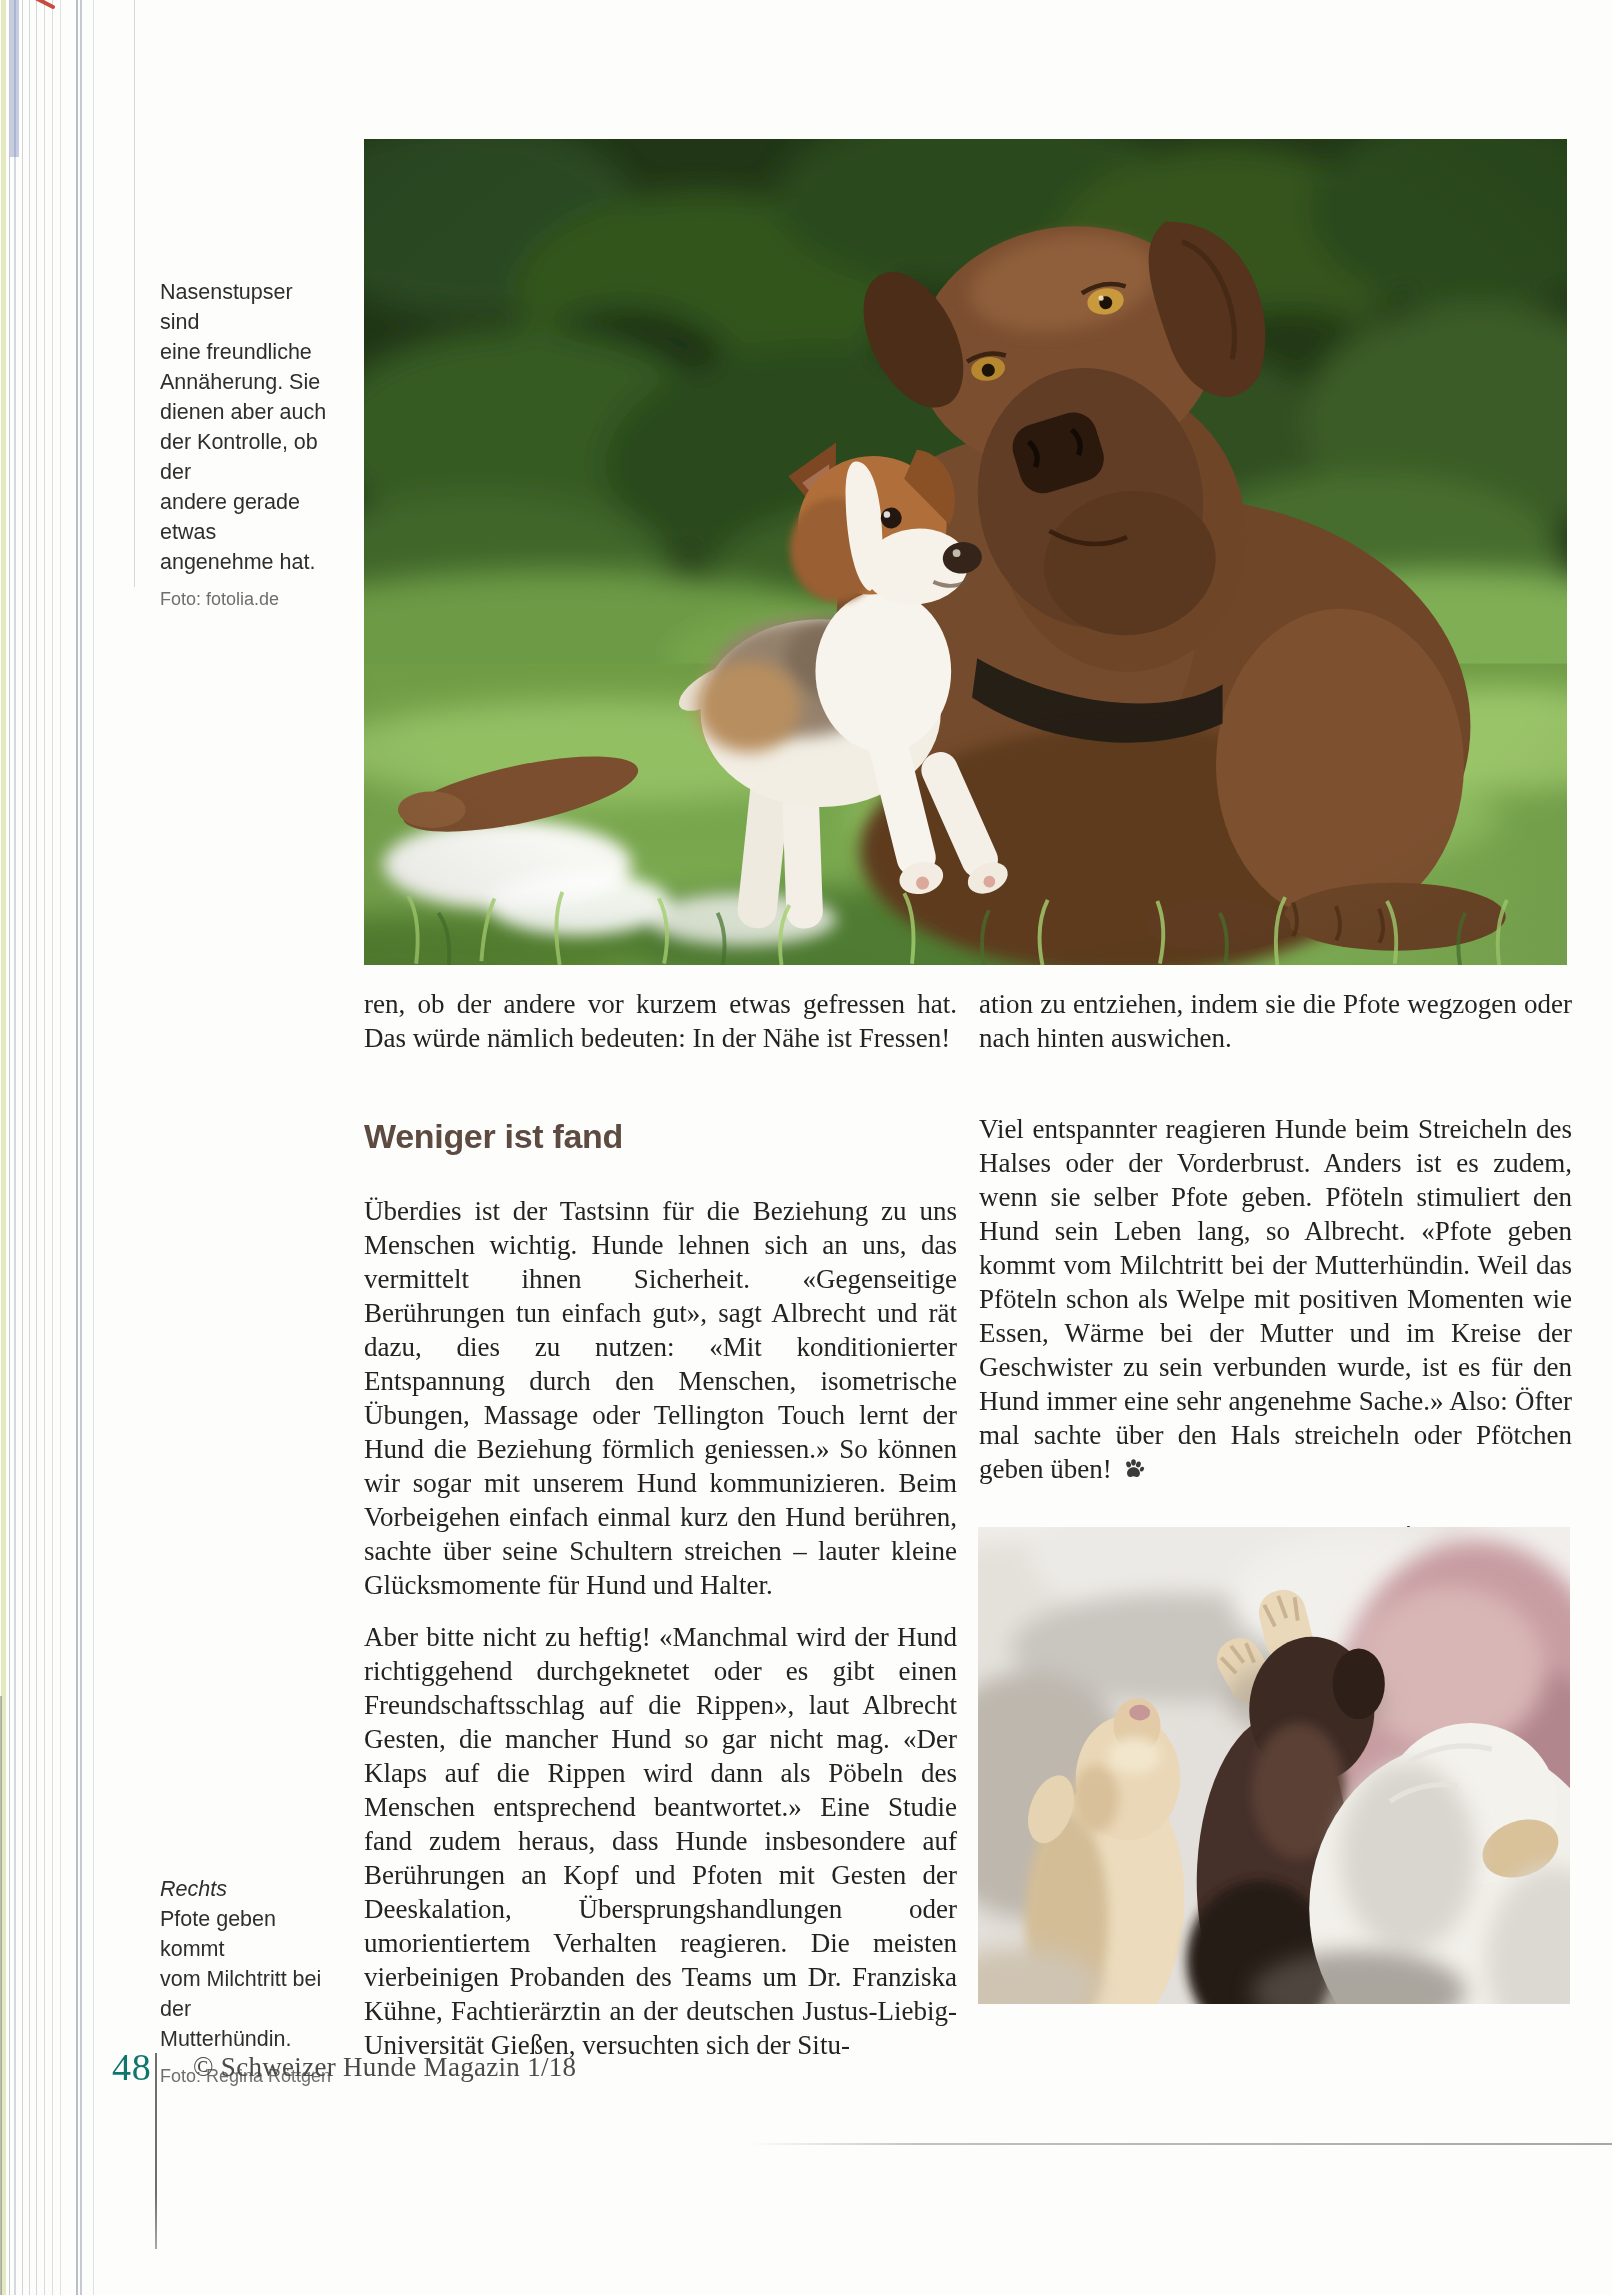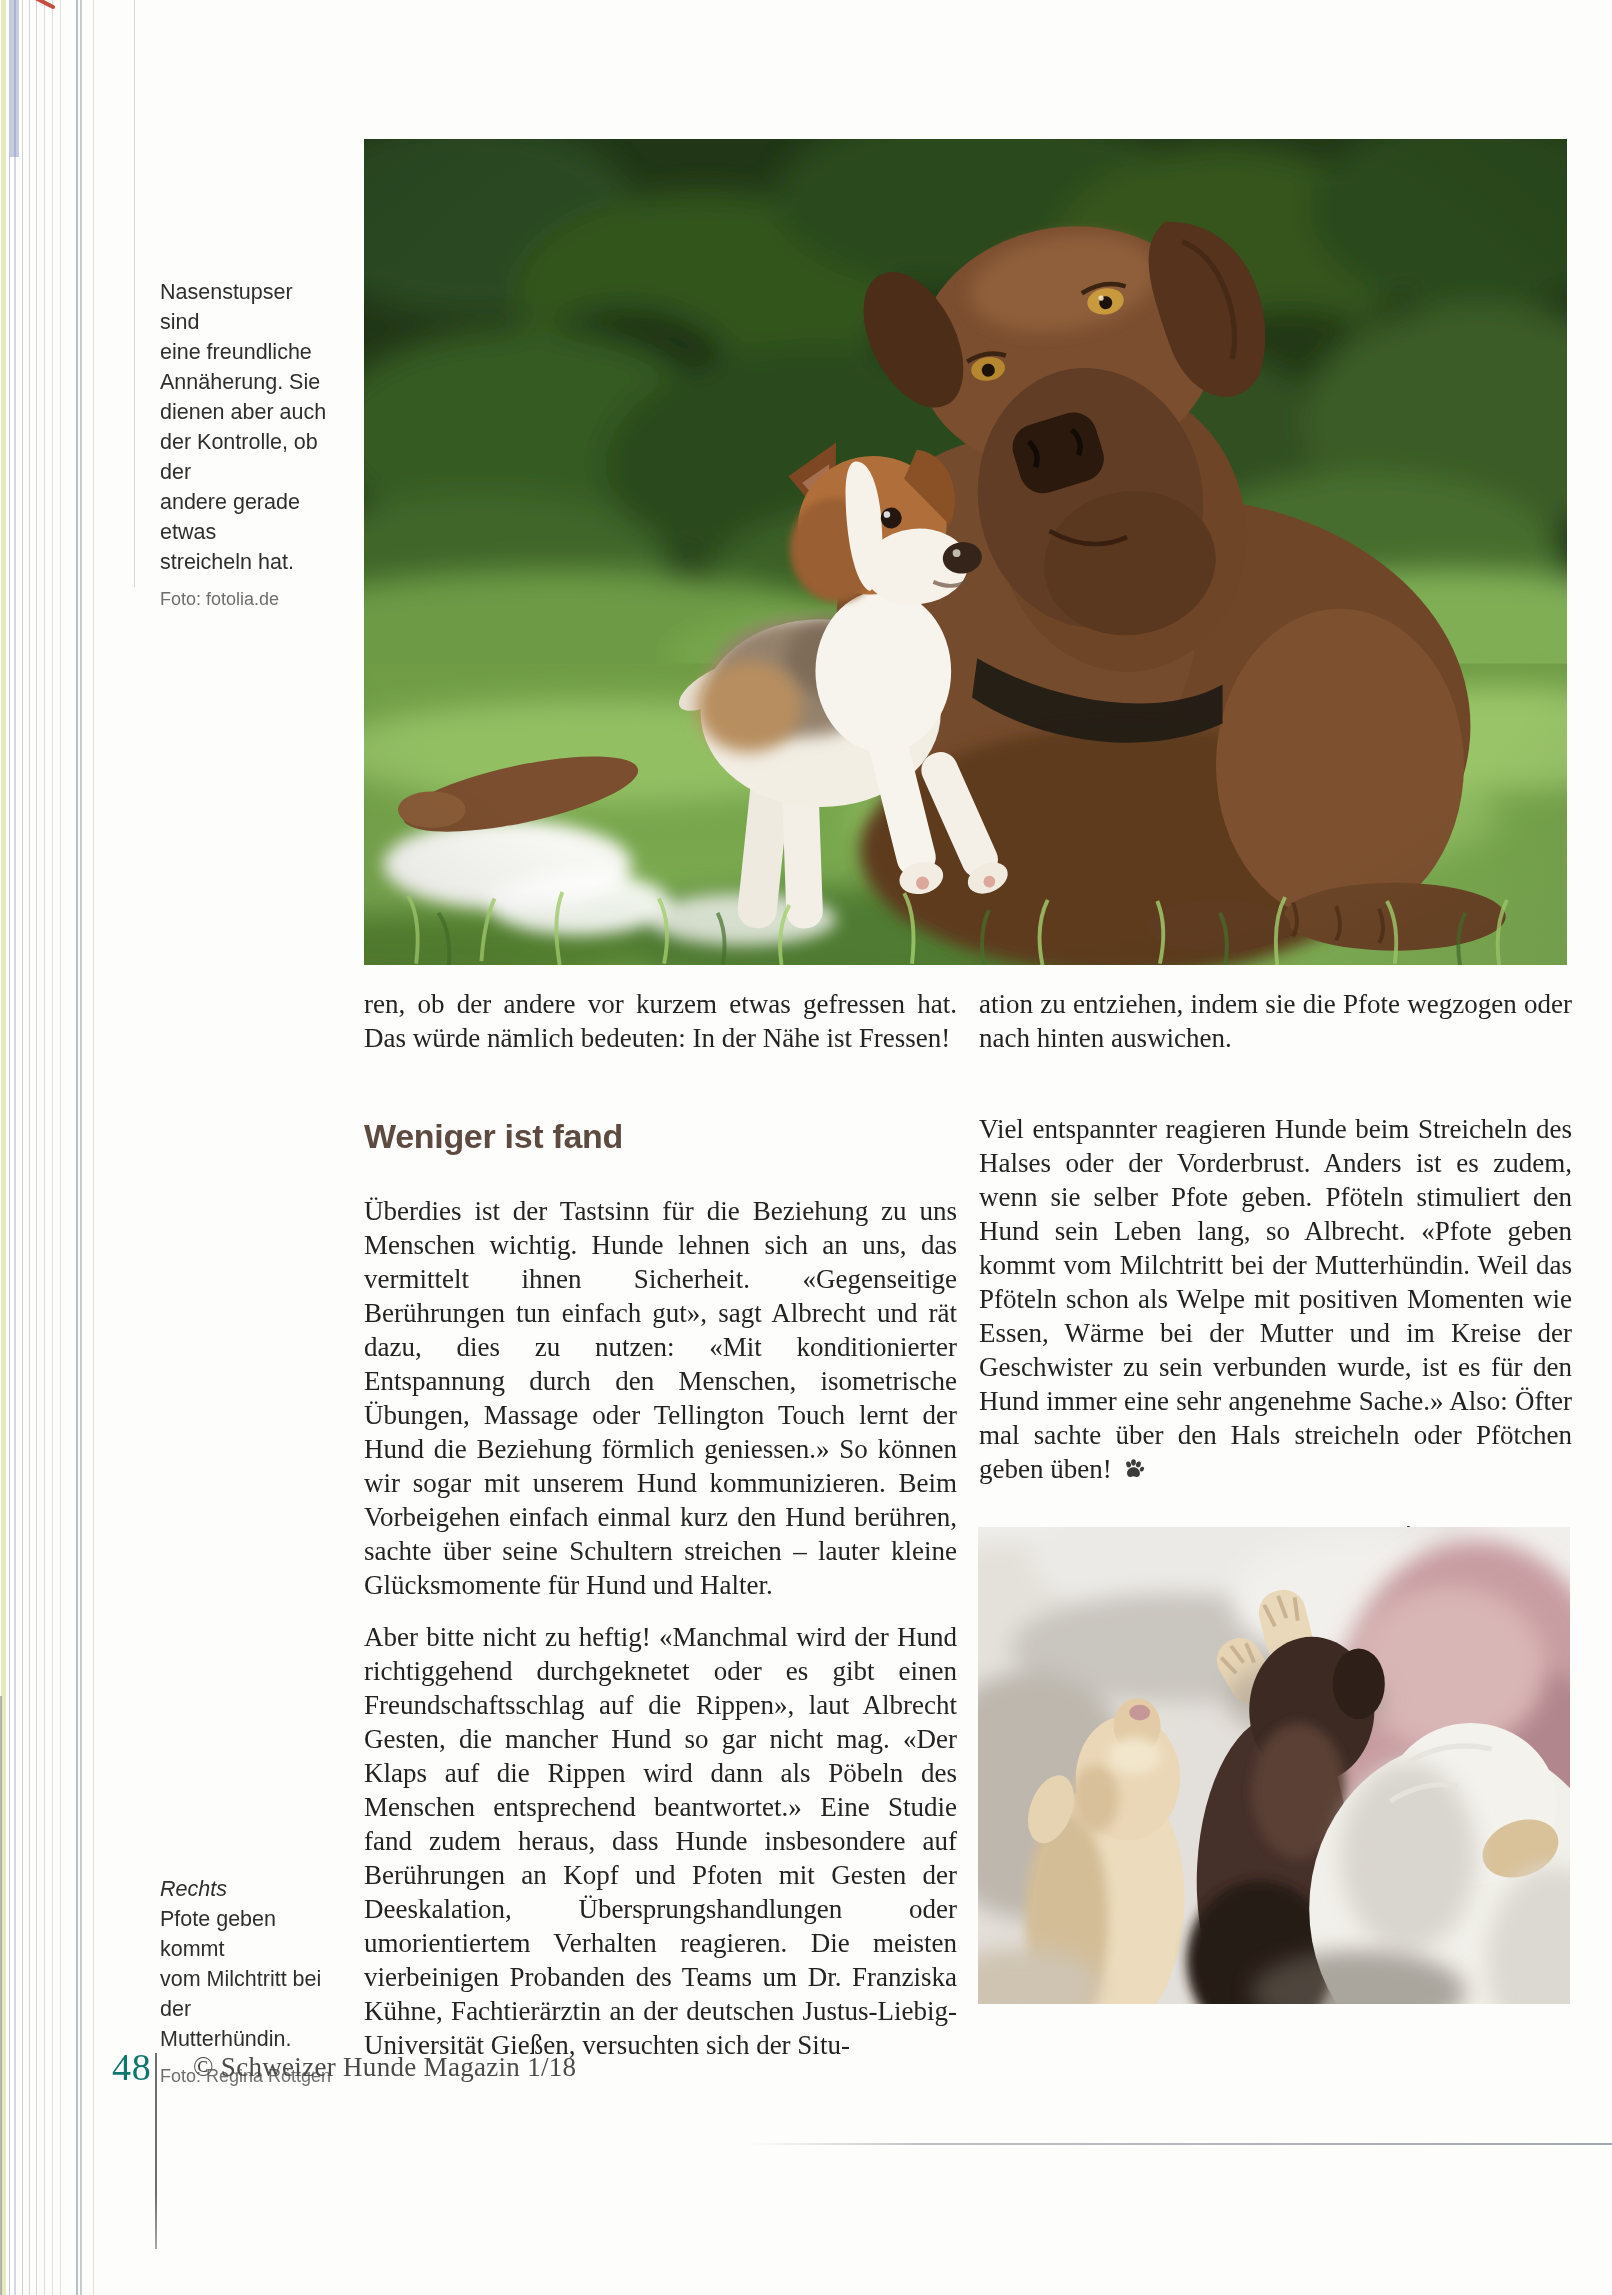--- a/index.html
+++ b/index.html
@@ -226,21 +226,21 @@
     </svg>
   </div>
 
   <div class="caption" style="left:160px;top:277px;width:176px;">
     <span>Nasenstupser sind</span><br>
     <span>eine freundliche</span><br>
     <span>Annäherung. Sie</span><br>
     <span>dienen aber auch</span><br>
     <span>der Kontrolle, ob der</span><br>
     <span>andere gerade etwas</span><br>
-    <span>streicheln hat.</span>
+    <span>angenehme hat.</span>
     <span class="credit">Foto: fotolia.de</span>
   </div>
 
   <div class="col" style="left:364px;top:987px;">
     <p>ren, ob der andere vor kurzem etwas gefressen hat. Das würde nämlich bedeuten: In der Nähe ist Fressen!</p>
     <h2 class="heading" style="color:#5d4a41;">Weniger ist fand</h2>
     <p>Überdies ist der Tastsinn für die Beziehung zu uns Menschen wichtig. Hunde lehnen sich an uns, das vermittelt ihnen Sicherheit. «Gegenseitige Berührungen tun einfach gut», sagt Albrecht und rät dazu, dies zu nutzen: «Mit konditionierter Entspannung durch den Menschen, isometrische Übungen, Massage oder Tellington Touch lernt der Hund die Beziehung förmlich geniessen.» So können wir sogar mit unserem Hund kommunizieren. Beim Vorbeigehen einfach einmal kurz den Hund berühren, sachte über seine Schultern streichen – lauter kleine Glücksmomente für Hund und Halter.</p>
     <div style="height:17.6px;"></div>
     <p>Aber bitte nicht zu heftig! «Manchmal wird der Hund richtiggehend durchgeknetet oder es gibt einen Freundschaftsschlag auf die Rippen», laut Albrecht Gesten, die mancher Hund so gar nicht mag. «Der Klaps auf die Rippen wird dann als Pöbeln des Menschen entsprechend beantwortet.» Eine Studie fand zudem heraus, dass Hunde insbesondere auf Berührungen an Kopf und Pfoten mit Gesten der Deeskalation, Übersprungshandlungen oder umorientiertem Verhalten reagieren. Die meisten vierbeinigen Probanden des Teams um Dr. Franziska Kühne, Fachtierärztin an der deutschen Justus-Liebig-Universität Gießen, versuchten sich der Situ-</p>
   </div>

